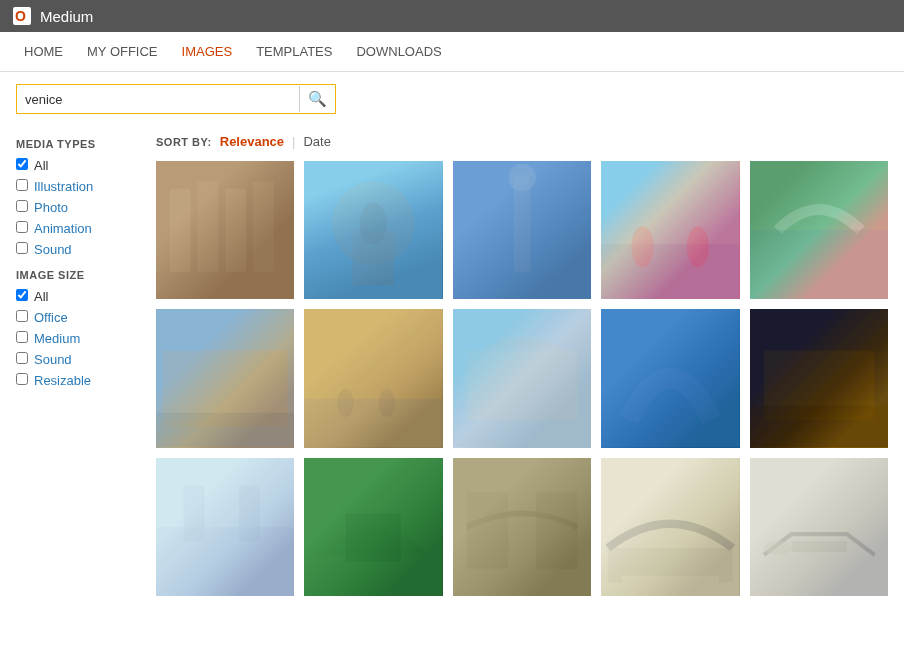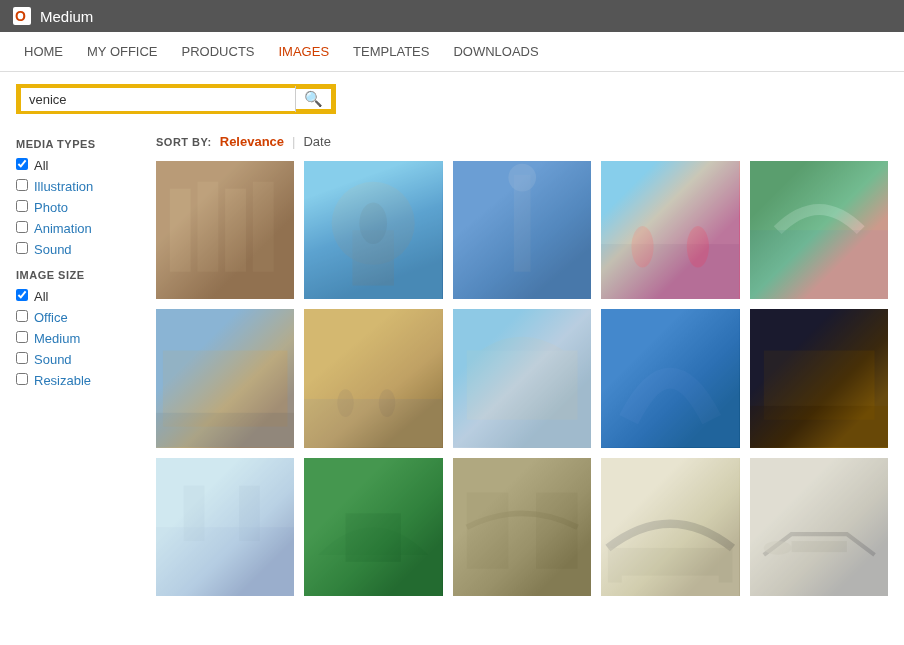--- a/index.html
+++ b/index.html
@@ -47,21 +47,21 @@
 
     
     #search-bar {
       padding: 12px 16px;
       display: flex;
       align-items: center;
     }
     #search-wrapper {
       display: flex;
       align-items: center;
-      border: 5px solid #eab308;
+      border: 1px solid #eab308;
       width: 320px;
       height: 30px;
     }
     #search-input {
       border: none;
       outline: none;
       padding: 4px 8px;
       font-size: 13px;
       flex: 1;
       color: #333;
@@ -196,21 +196,20 @@
   <svg id="header-logo" viewBox="0 0 20 20" fill="none">
     <rect x="1" y="1" width="18" height="18" rx="2" fill="white"></rect>
     <text x="3" y="15" font-size="14" font-weight="bold" fill="#d04000">O</text>
   </svg>
   <span id="header-title">Medium</span>
 </div>
 
 <nav id="nav">
   <a class="nav-item">HOME</a>
   <a class="nav-item">MY OFFICE</a>
-  <a class="nav-item">PRODUCTS</a>
   <a class="nav-item active" style="color:#d04000">IMAGES</a>
   <a class="nav-item">TEMPLATES</a>
   <a class="nav-item">DOWNLOADS</a>
 </nav>
 
 <div id="search-bar">
   <div id="search-wrapper">
     <input type="text" id="search-input" value="venice" style="">
     <button id="search-btn">
       <span style="color:#d04000; font-size:15px;">🔍</span>

